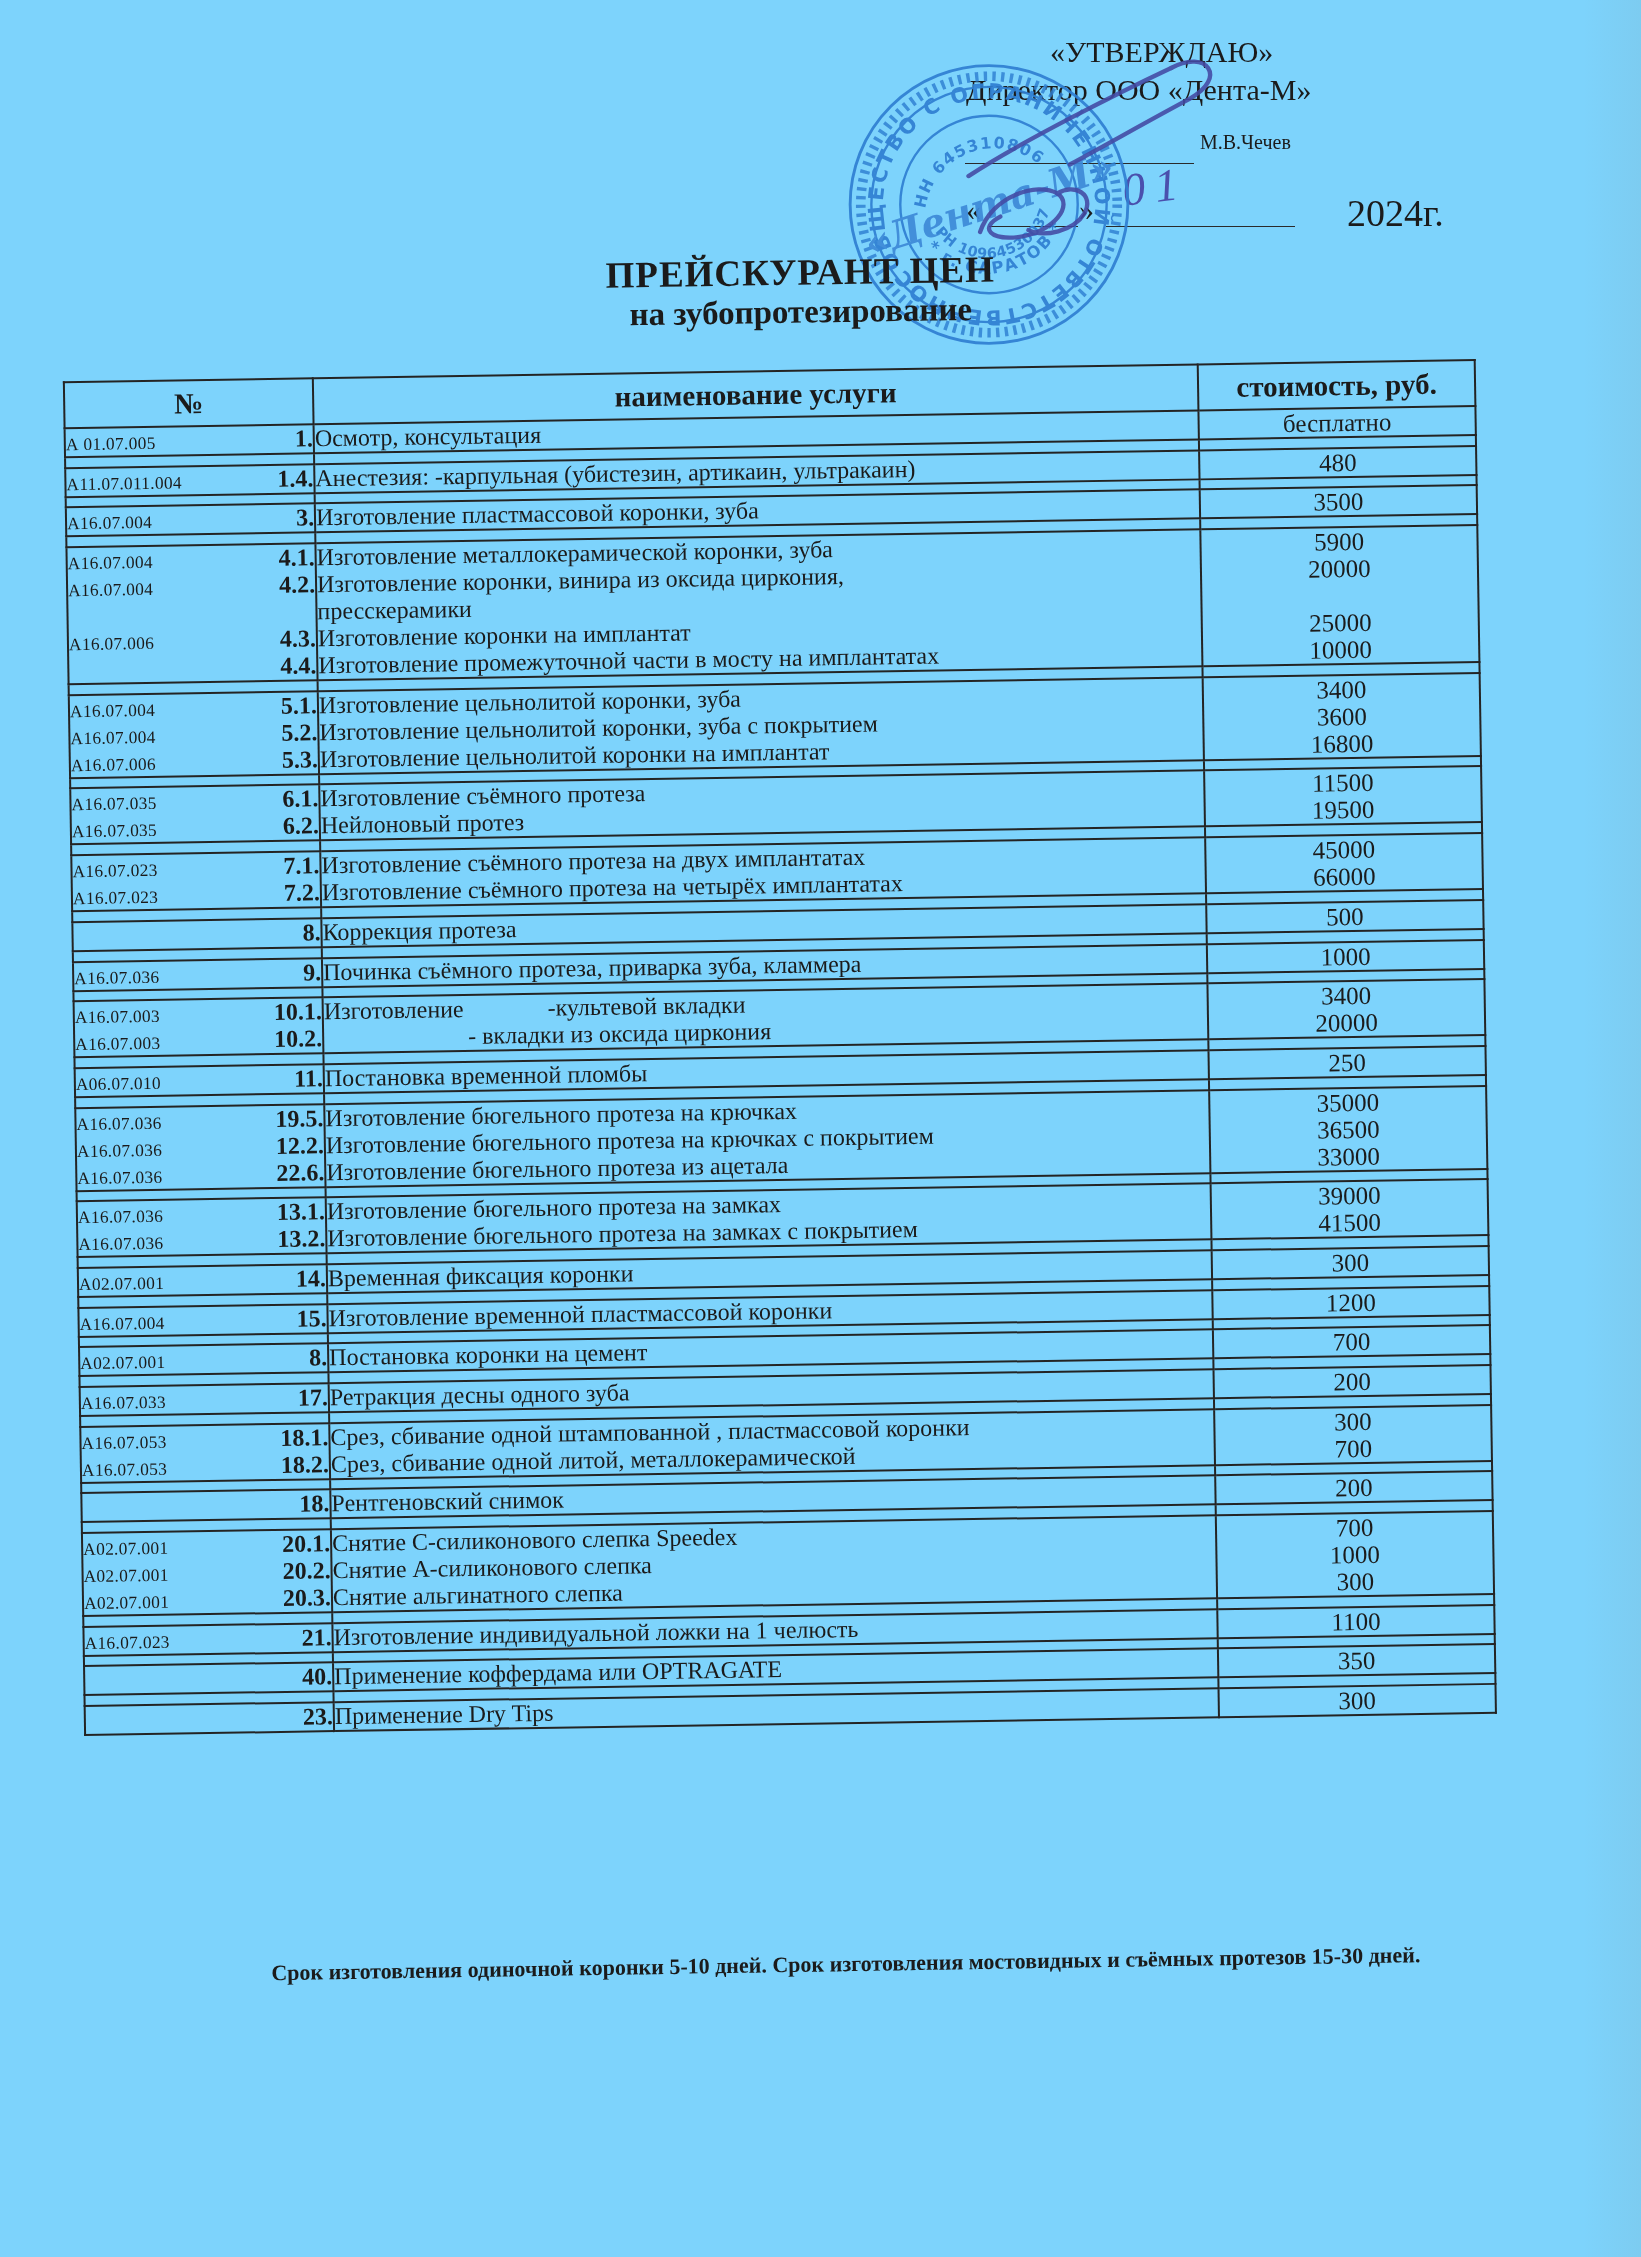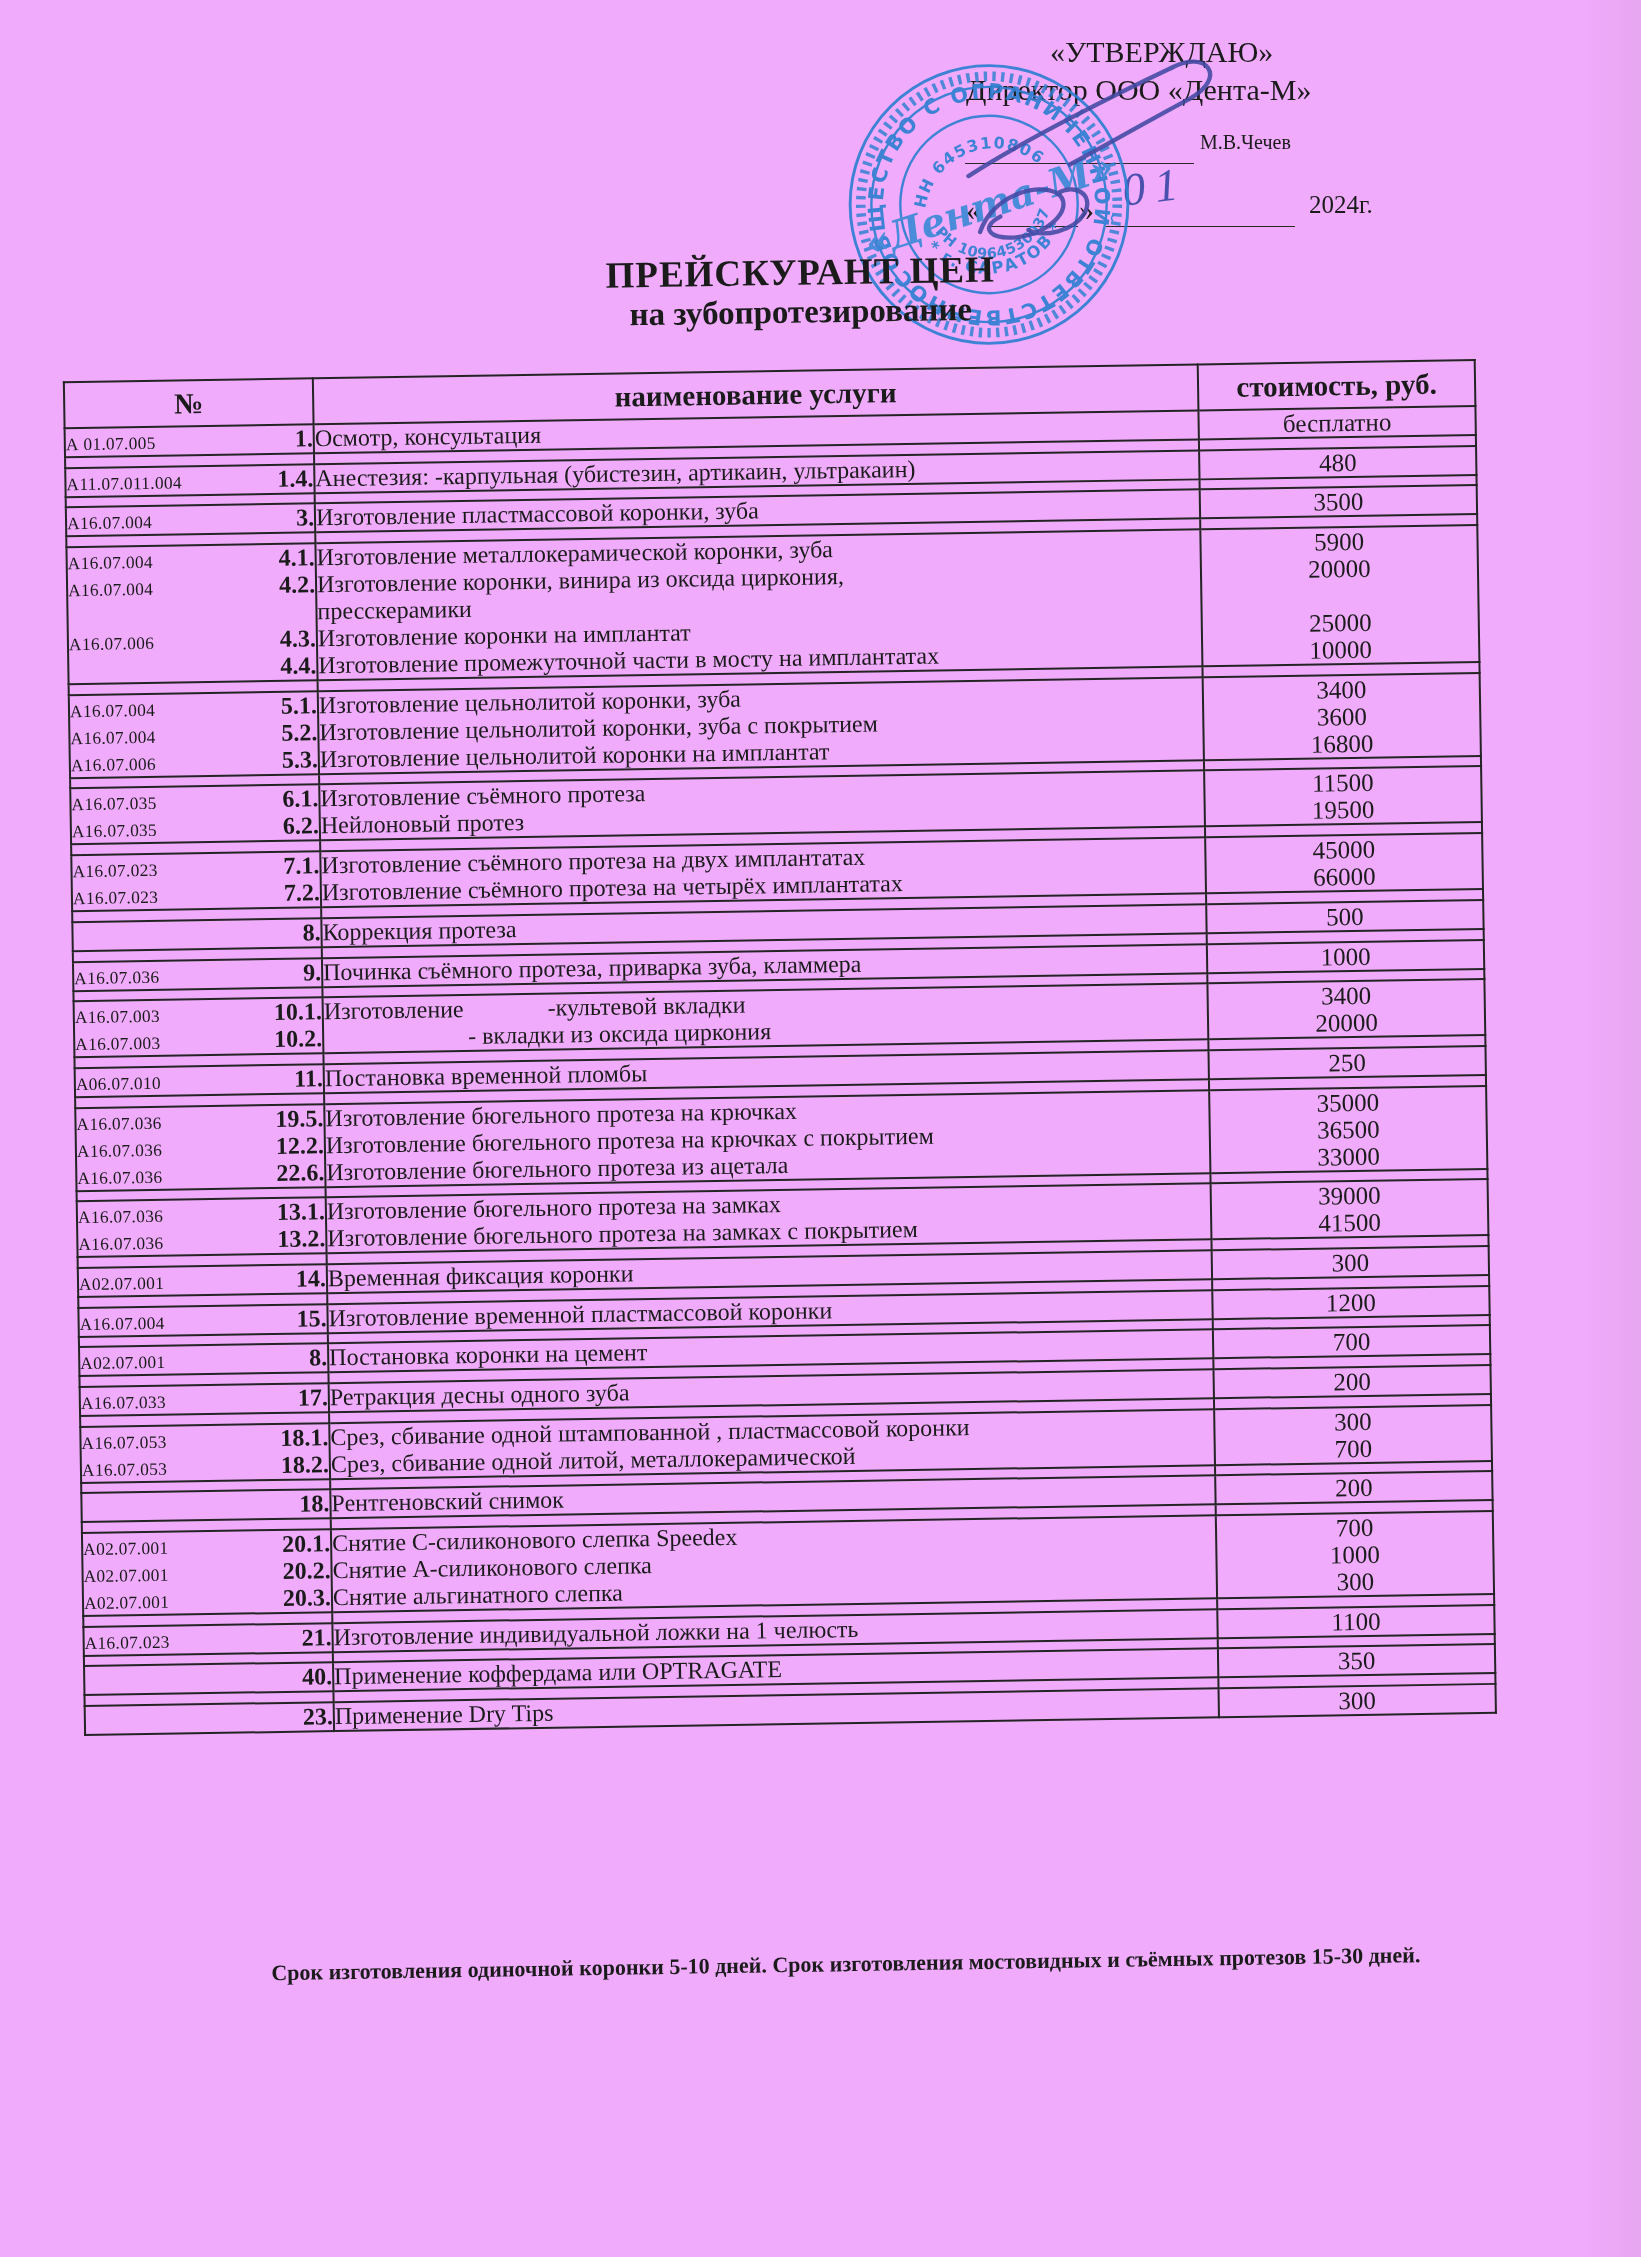--- a/index.html
+++ b/index.html
@@ -6,42 +6,42 @@
   body {
     width: 1641px; height: 2257px;
     background: #e8e6e0;
     font-family: "Liberation Serif", serif;
     color: #1b1b1b;
     overflow: hidden;
   }
   .page {
     position: relative;
     width: 1641px; height: 2257px;
-    background: #f0abfc;
+    background: #7dd3fc;
     overflow: hidden;
     text-decoration: underline;
   }
   .page::after {
     content: "";
     position: absolute; top: 0; right: 0; width: 58px; height: 100%;
     background: linear-gradient(to right, rgba(0,0,0,0), rgba(120,110,90,0.07));
     pointer-events: none;
   }
 
   
   .approve-line1 { position: absolute; left: 1050px; top: 35px; font-size: 30px; white-space: nowrap; }
   .approve-line2 { position: absolute; left: 966px; top: 73px; font-size: 30px; white-space: nowrap; }
   .sign-underline { position: absolute; left: 965px; top: 140px; width: 229px; height: 23px;
                     border-bottom: 1.9px solid #2a2a2a; }
   .signer-name { position: absolute; left: 1200px; top: 131px; font-size: 20px; white-space: nowrap; }
   .q-open  { position: absolute; left: 966px; top: 193px; font-size: 30px; }
   .q-close { position: absolute; left: 1079px; top: 193px; font-size: 30px; }
   .day-underline  { position: absolute; left: 989px; top: 205px; width: 89px;  height: 21px; border-bottom: 1.9px solid #2a2a2a; }
   .year-underline { position: absolute; left: 1106px; top: 205px; width: 189px; height: 21px; border-bottom: 1.9px solid #2a2a2a; }
-  .year-text { position: absolute; left: 1309px; top: 191px; font-size: 25px; white-space: nowrap; }
+  .year-text { position: absolute; left: 1347px; top: 191px; font-size: 38px; white-space: nowrap; }
   .day-ink {
     position: absolute; left: 1122px; top: 160px;
     font-size: 46px; font-style: italic;
     color: #4a50ad; transform: rotate(-7deg);
     letter-spacing: 9.7px;
   }
 
   
   .stamp-svg { position: absolute; left: 842px; top: 56px; width: 294px; height: 297px; opacity: 0.92; }
   .sig-svg   { position: absolute; left: 927px; top: 39px; width: 415px; height: 222px; }

